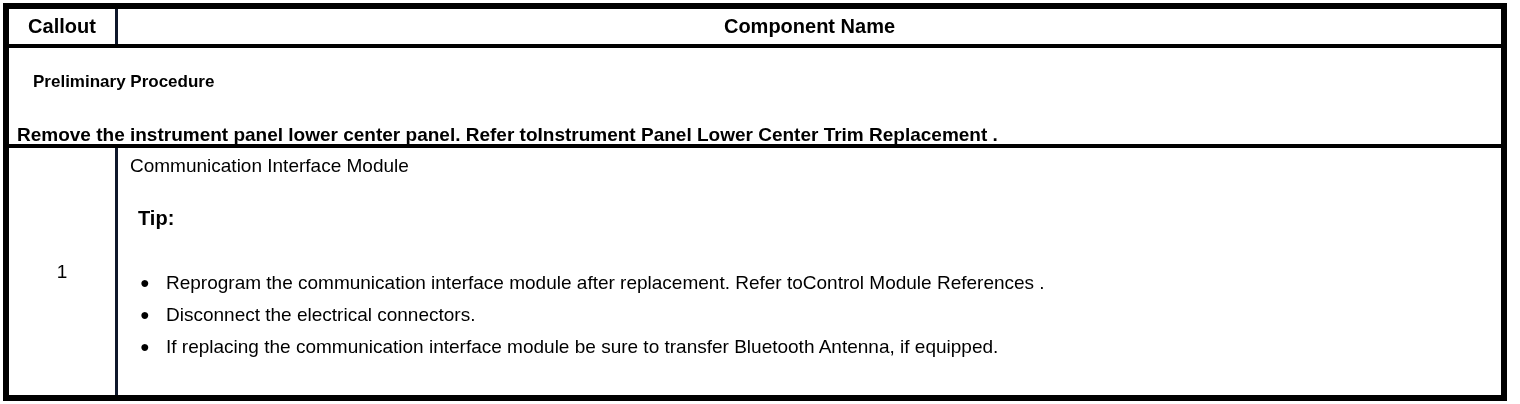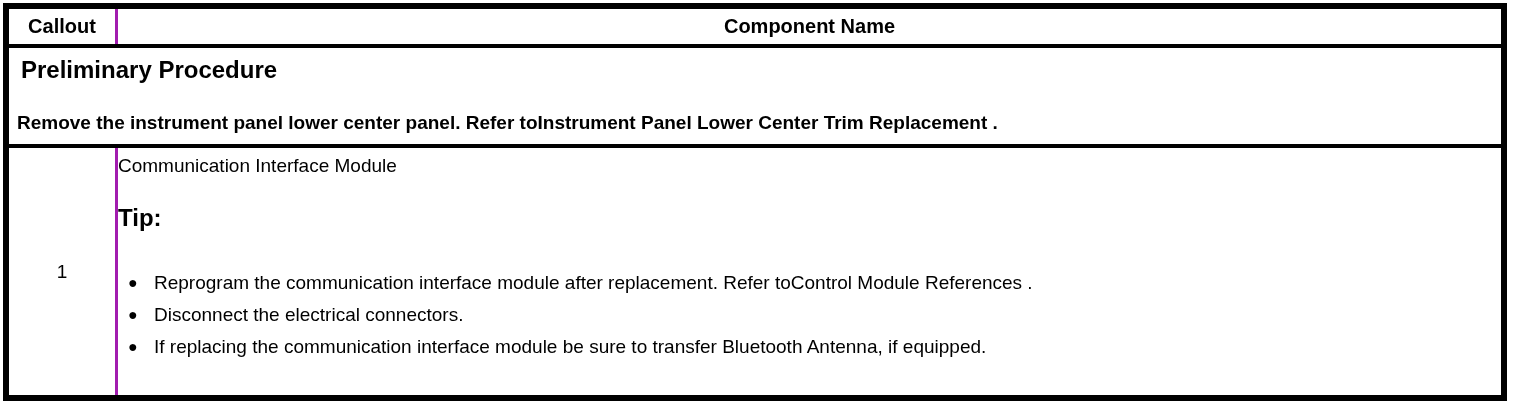--- a/index.html
+++ b/index.html
@@ -36,21 +36,21 @@
     box-sizing: border-box;
   }
   .header-row {
     height: 39px;
     border-bottom: 4px solid #000000;
     flex: 0 0 auto;
   }
   .callout-col {
     width: 109px;
     flex: 0 0 109px;
-    border-right: 3px solid #a21caf;
+    border-right: 3px solid #0f172a;
     box-sizing: border-box;
     display: flex;
     align-items: center;
     justify-content: center;
   }
   .name-col {
     flex: 1 1 auto;
     display: flex;
     align-items: center;
     justify-content: center;
@@ -62,53 +62,53 @@
   }
   .prelim-row {
     height: 100px;
     border-bottom: 4px solid #000000;
     flex: 0 0 auto;
     display: block;
     padding: 6px 8px;
     box-sizing: border-box;
   }
   .prelim-title {
-    margin: 4px;
-    font-size: 24px;
+    margin: 16px;
+    font-size: 17px;
     font-weight: bold;
     line-height: 24px;
   }
   .prelim-body {
     margin: 29px 0 0 0;
     font-size: 19px;
     line-height: 24px;
     font-weight: bold;
   }
   .main-row {
     flex: 1 1 auto;
   }
   .callout-cell {
     font-size: 19px;
     font-weight: normal;
   }
   .content-cell {
     flex: 1 1 auto;
-    padding: 6px 0;
+    padding: 6px 12px;
     box-sizing: border-box;
     display: block;
   }
   .component-name {
     margin: 0;
     font-size: 19px;
     line-height: 23px;
     font-weight: normal;
   }
   .tip-label {
-    margin: 29px 0 0 0;
-    font-size: 24px;
+    margin: 29px 0 0 8px;
+    font-size: 20px;
     font-weight: bold;
     line-height: 24px;
   }
   .tip-list {
     list-style: none;
     margin: 37px 0 0 0;
     padding: 0 0 0 10px;
   }
   .tip-list li {
     font-size: 19px;

